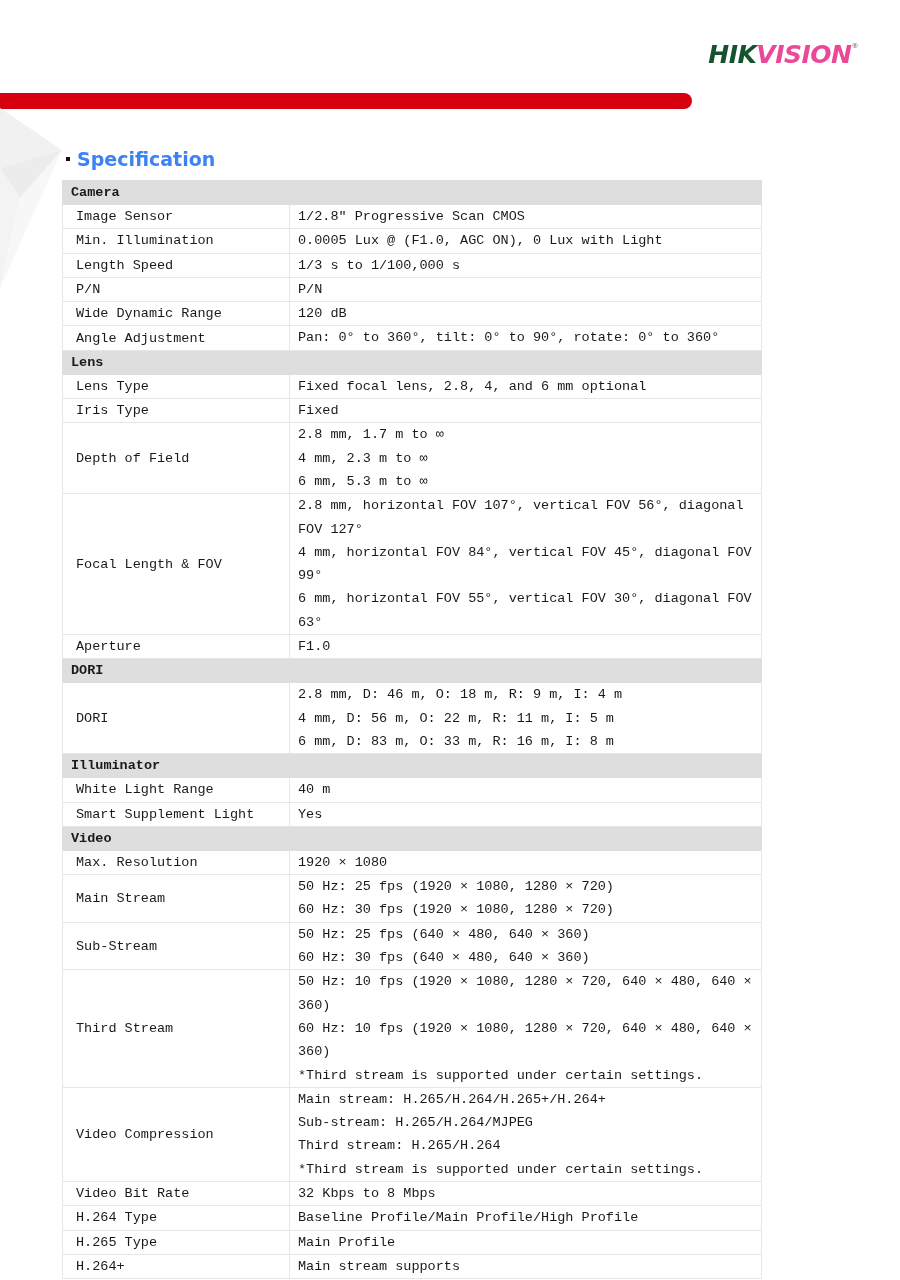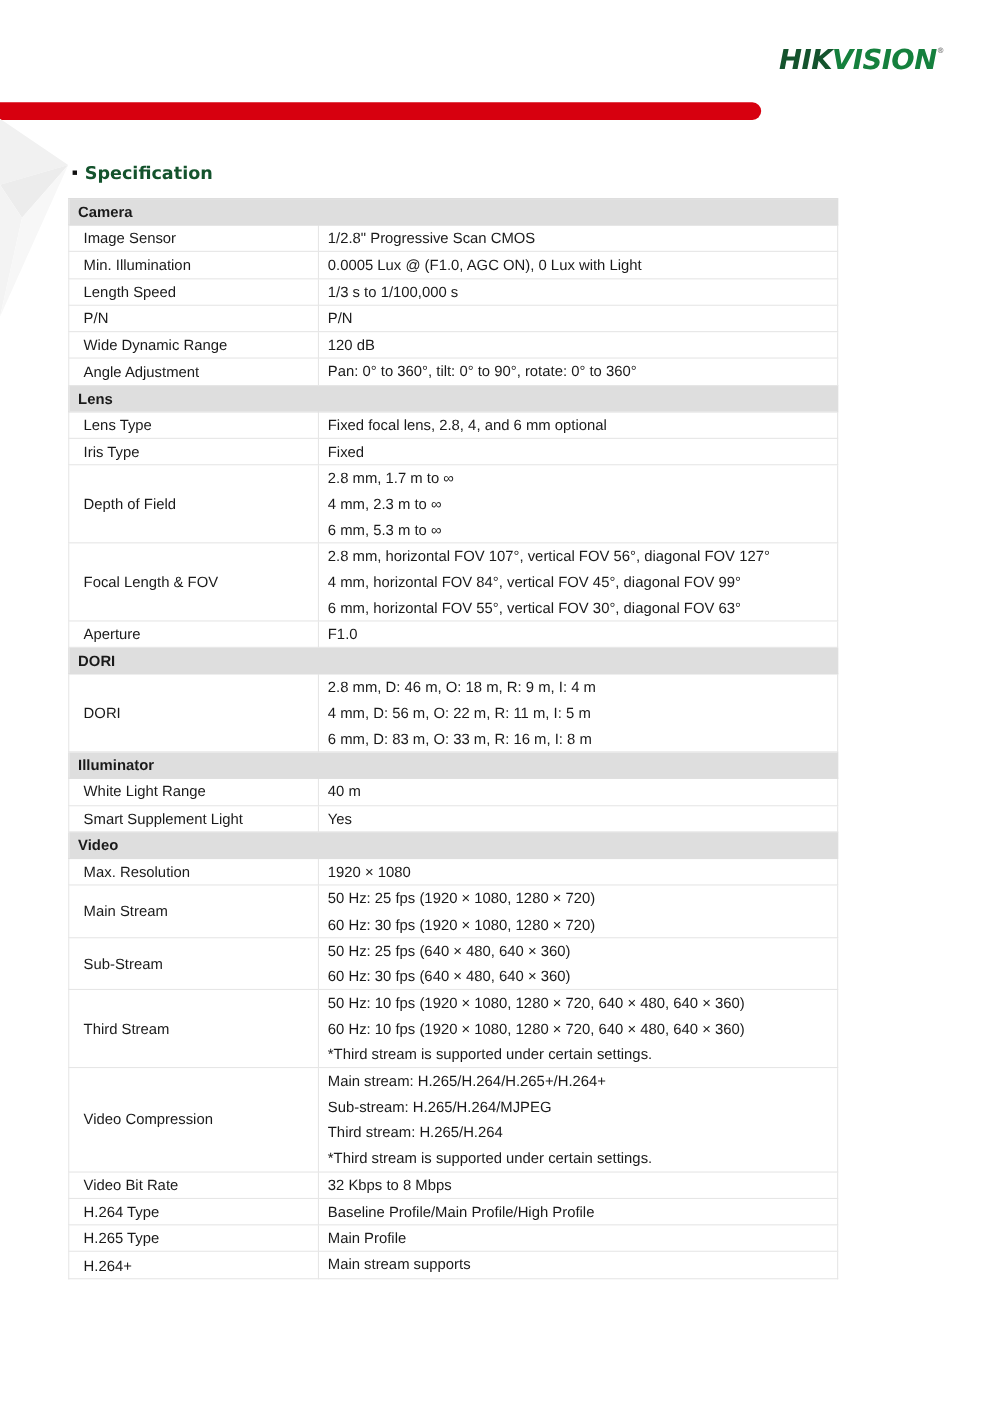--- a/index.html
+++ b/index.html
@@ -8,40 +8,40 @@
     background: #ffffff;
     font-family: "Liberation Sans", "DejaVu Sans", sans-serif;
     color: #1a1a1a;
   }
   .logo {
     position: absolute; right: 42px; top: 40px;
     font-family: "DejaVu Sans", sans-serif;
     font-style: italic; font-weight: bold; font-size: 25px; letter-spacing: -0.5px;
   }
   .logo .hik { color: #14532d; }
-  .logo .vis { color: #15803d; }
+  .logo .vis { color: #ec4899; }
   .logo .reg { color: #8c8c8c; font-size: 7px; vertical-align: top; font-style: normal; position: relative; top: 2px; }
   .red-bar {
     position: absolute; left: 0; top: 93px; width: 692px; height: 16px;
     background: #d7000f; border-radius: 0 8px 8px 0;
   }
   .watermark { position: absolute; left: 0; top: 108px; }
   .section-title {
     position: absolute; left: 66px; top: 148px;
-    font-size: 16px; font-weight: bold; color: #14532d;
+    font-size: 19px; font-weight: bold; color: #3b82f6;
     font-family: "DejaVu Sans", sans-serif;
   }
   .section-title .bullet {
     display: inline-block; width: 4px; height: 4px; background: #111;
     vertical-align: middle; margin-right: 7px; position: relative; top: -2px;
   }
   table.spec {
     position: absolute; left: 62px; top: 180px; width: 700px;
     border-collapse: collapse; font-size: 13.5px;
-    font-family: Liberation Sans, sans-serif;
+    font-family: Liberation Mono, monospace;
   }
   table.spec td {
     border: 1px solid #e6e6e6; padding: 0 8px; vertical-align: middle;
     line-height: 23px; height: 23px;
   }
   table.spec td.label { width: 205px; padding-left: 13px; }
   table.spec tr.group td {
     background: #dedede; font-weight: bold; border-color: #dedede;
   }
   .line { display: block; line-height: 23.3px; }

